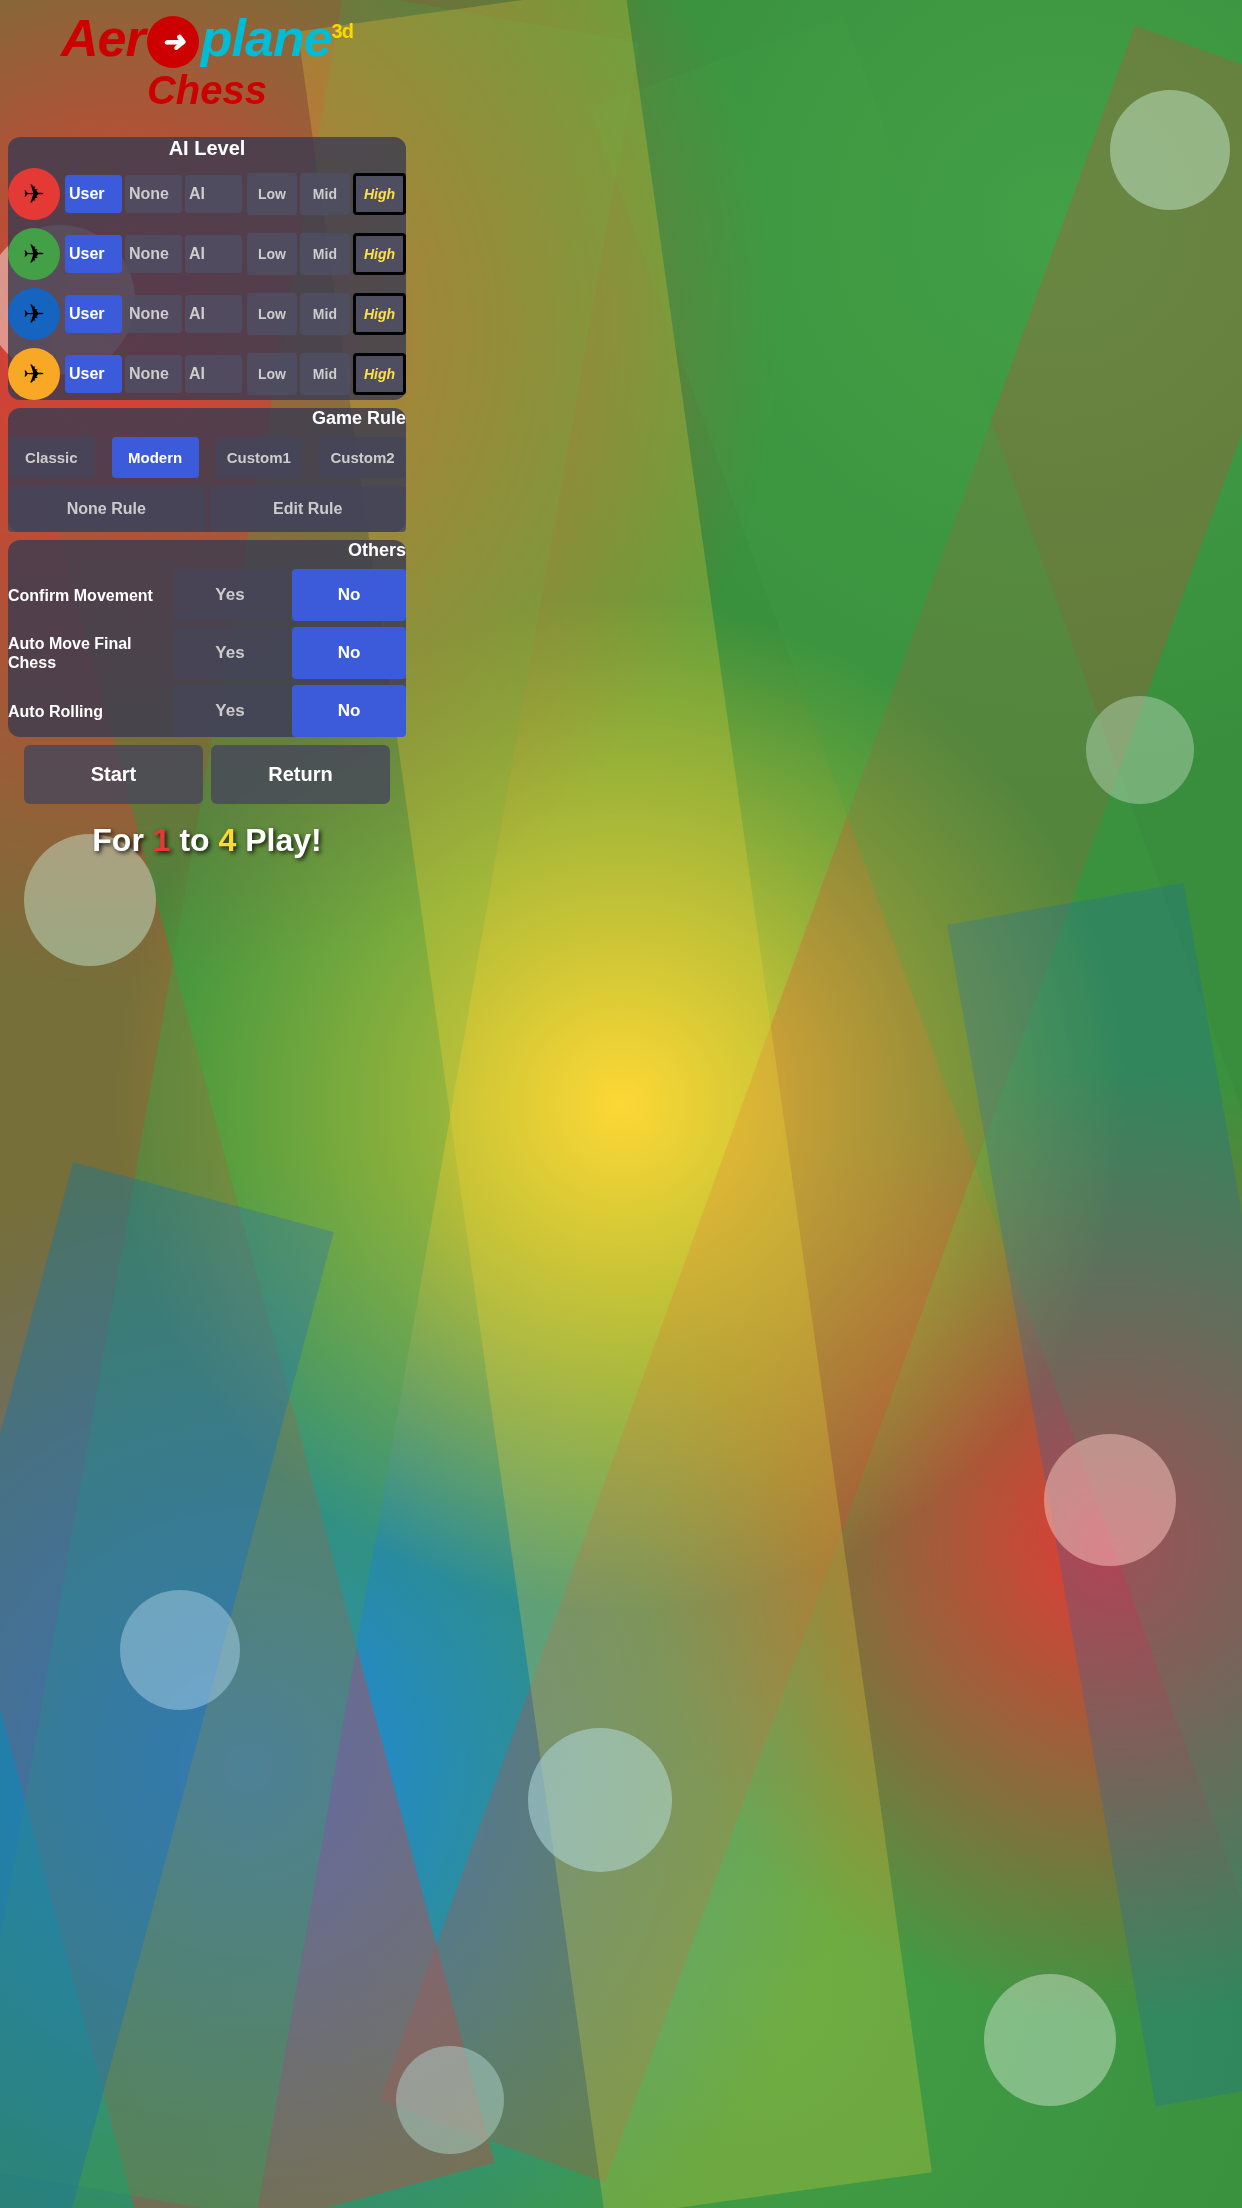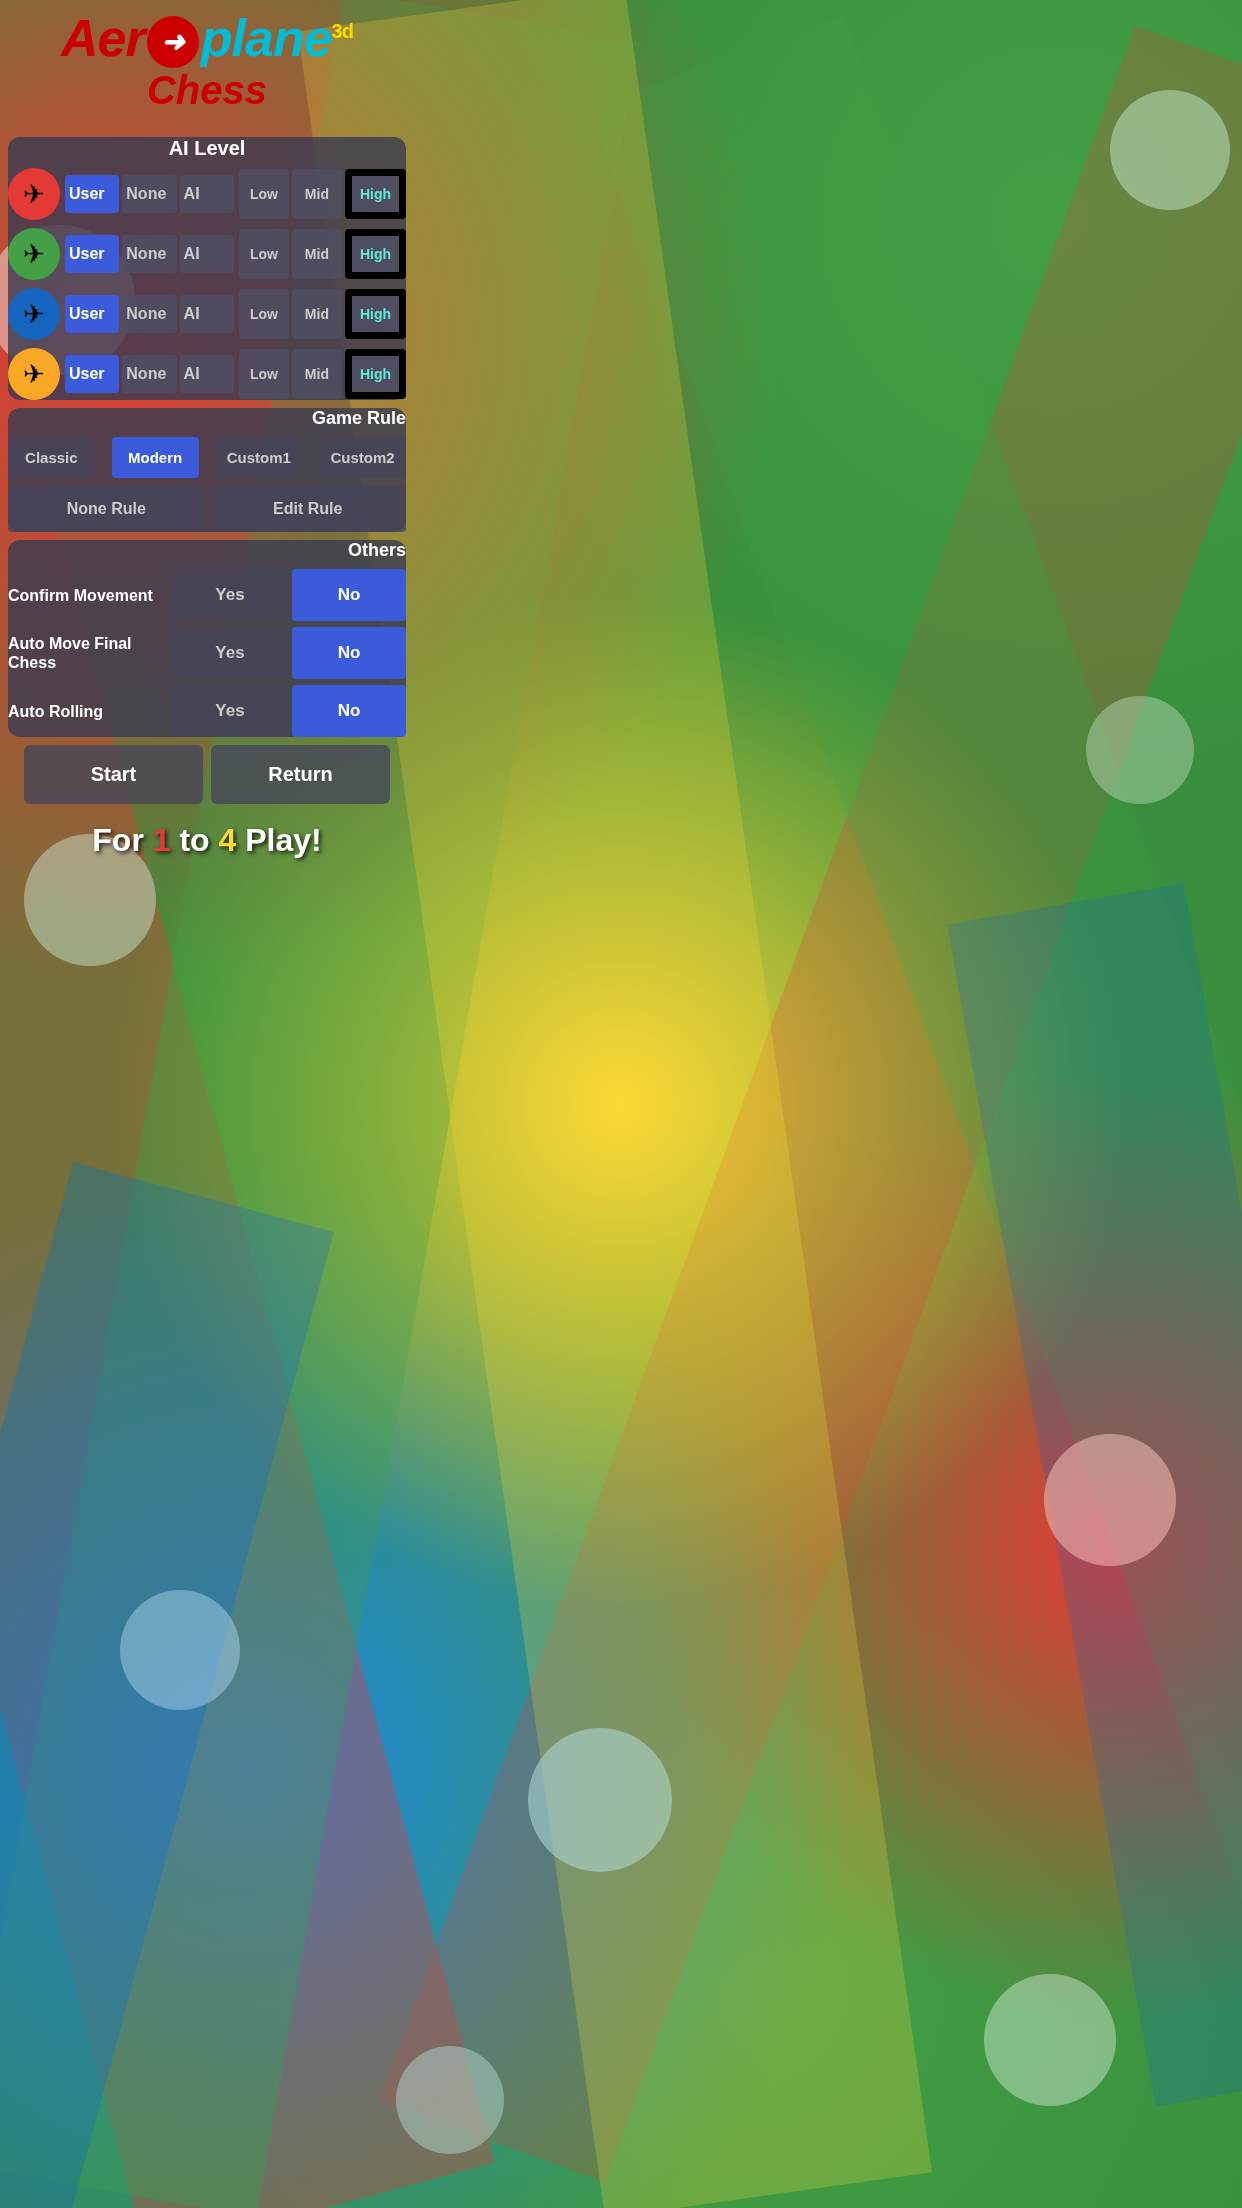--- a/index.html
+++ b/index.html
@@ -160,22 +160,23 @@
       font-size: 14px;
       font-weight: bold;
       cursor: pointer;
       background: rgba(80, 80, 100, 0.8);
       color: #ccc;
       min-width: 50px;
     }
 
     .ai-btn.active-high {
       background: rgba(80, 80, 100, 0.9);
-      color: #5eead4;
-      border: 7px solid #000000;
+      color: #fde047;
+      border: 3px solid #000000;
+      font-style: italic;
     }
 
     
     .game-rule-header {
       text-align: right;
       color: white;
       font-size: 18px;
       font-weight: bold;
       margin-bottom: 8px;
     }

